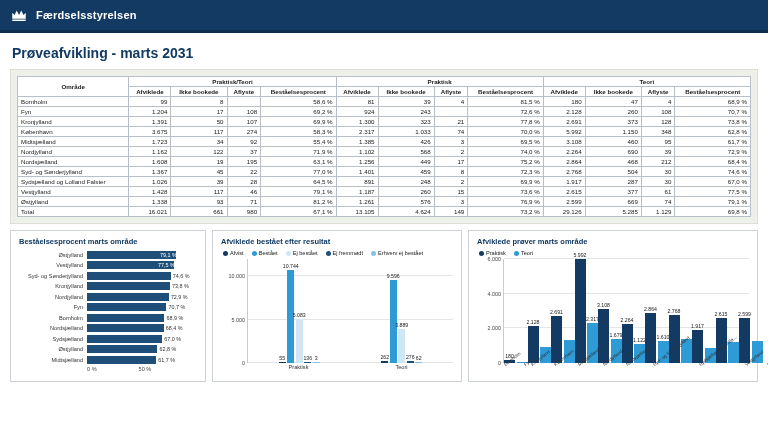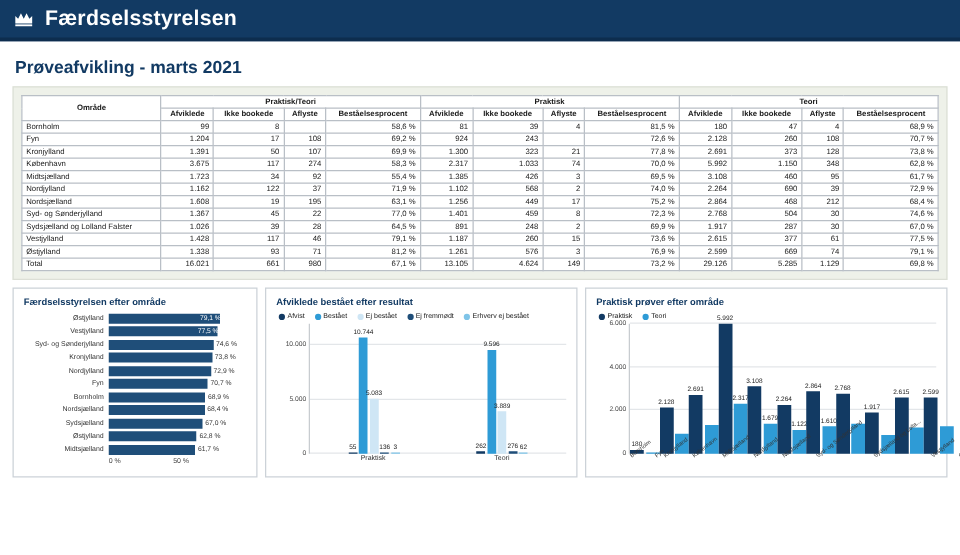--- a/index.html
+++ b/index.html
@@ -10,21 +10,21 @@
     font-size:7px;
     color:#1a1a1a;
     overflow:hidden;
   }
   
   .topbar{
     height:30px;background:#123a63;display:flex;align-items:center;
     padding-left:10px;gap:8px;border-bottom:3px solid #0d2d4e;
   }
   .crown{width:18px;height:18px;display:block}
-  .brand{color:#fff;font-size:17px;font-weight:bold;letter-spacing:.2px}
+  .brand{color:#fff;font-size:11px;font-weight:bold;letter-spacing:.2px}
   
   .page{padding:6px 10px 0 10px;}
   .title{
     font-size:14px;font-weight:bold;color:#123a63;margin:6px 0 8px 2px;
   }
   .panel{
     background:#eef1e9;border:1px solid #dcdfd6;padding:6px;
   }
   
   table{border-collapse:collapse;width:100%;background:#fff;font-size:6.2px;}
@@ -78,21 +78,21 @@
 
 <div class="topbar">
   <svg class="crown" viewBox="0 0 24 24">
     <path d="M3 9l3 3 3-6 3 6 3-6 3 6 3-3v8H3z" fill="#ffffff"></path>
     <rect x="3" y="18" width="18" height="2" fill="#ffffff"></rect>
   </svg>
   <div class="brand">Færdselsstyrelsen</div>
 </div>
 
 <div class="page">
-  <div class="title">Prøveafvikling - marts 2021</div>
+  <div class="title">Prøveafvikling - marts 2031</div>
 
   <div class="panel">
     <table>
       <thead>
         <tr>
           <th rowspan="2" class="area">Område</th>
           <th colspan="4" class="grp">Praktisk/Teori</th>
           <th colspan="4" class="grp">Praktisk</th>
           <th colspan="4" class="grp">Teori</th>
         </tr>
@@ -293,21 +293,21 @@
             <td class="num">69,8 %</td>
           </tr>
         </tbody>
     </table>
   </div>
 </div>
 
 <div class="charts">
 
   <div class="card" style="flex:0 0 196px">
-    <div class="card-title">Færdselsstyrelsen efter område</div>
+    <div class="card-title">Beståelsesprocent marts område</div>
     <div id="hbars">
         <div class="hb-row">
           <div class="hb-label">Østjylland</div>
           <div class="hb-track">
             <div class="hb-bar" style="width: 79.1%;"></div>
             <div class="hb-val inside" style="left: 65.1%;">79,1 %</div>
           </div>
         </div>
         <div class="hb-row">
           <div class="hb-label">Vestjylland</div>
@@ -458,21 +458,21 @@
           </div>
         </div>
       <div class="xlabels" id="xl2">
           <div>Praktisk</div>
           <div>Teori</div>
         </div>
     </div>
   </div>
 
   <div class="card">
-    <div class="card-title">Praktisk prøver efter område</div>
+    <div class="card-title">Afviklede prøver marts område</div>
     <div class="legend" id="legend3">
         <div class="li">
           <span class="dot" style="background: rgb(18, 58, 99);"></span>
           <span>Praktisk</span>
         </div>
         <div class="li">
           <span class="dot" style="background: rgb(46, 155, 214);"></span>
           <span>Teori</span>
         </div>
       </div>

